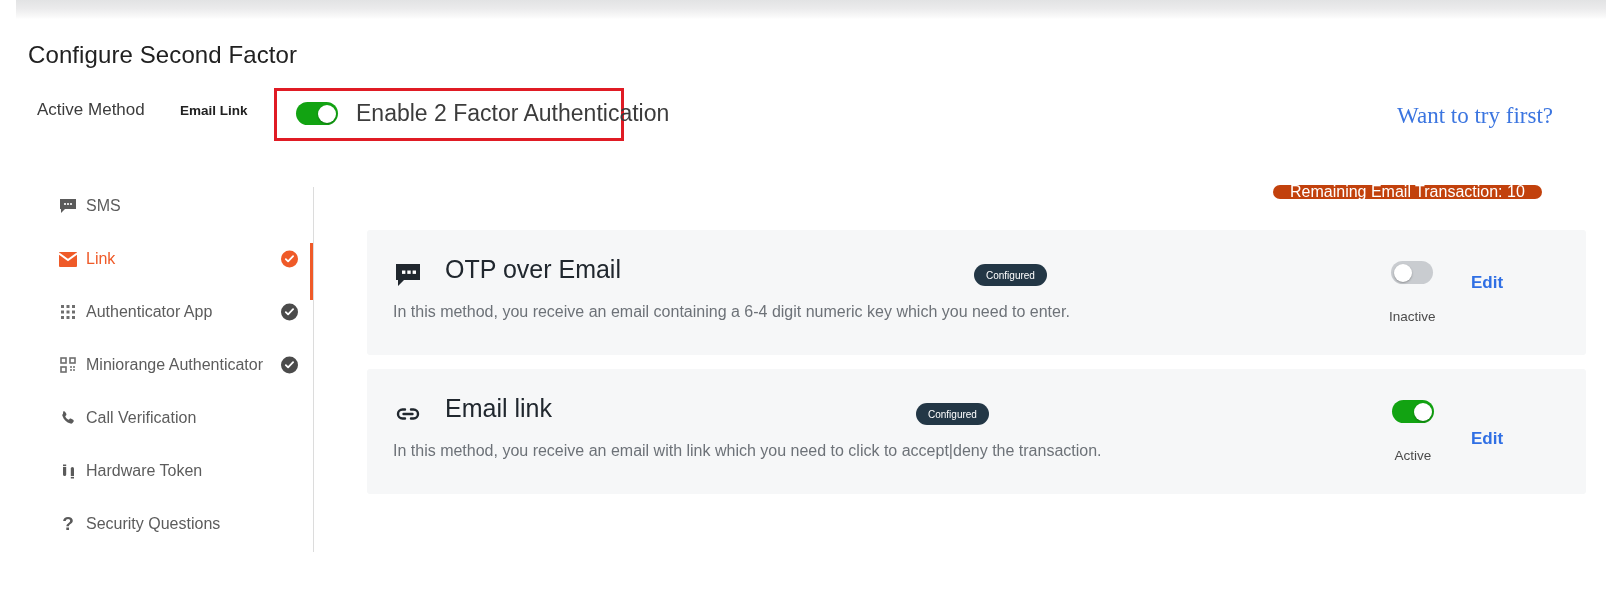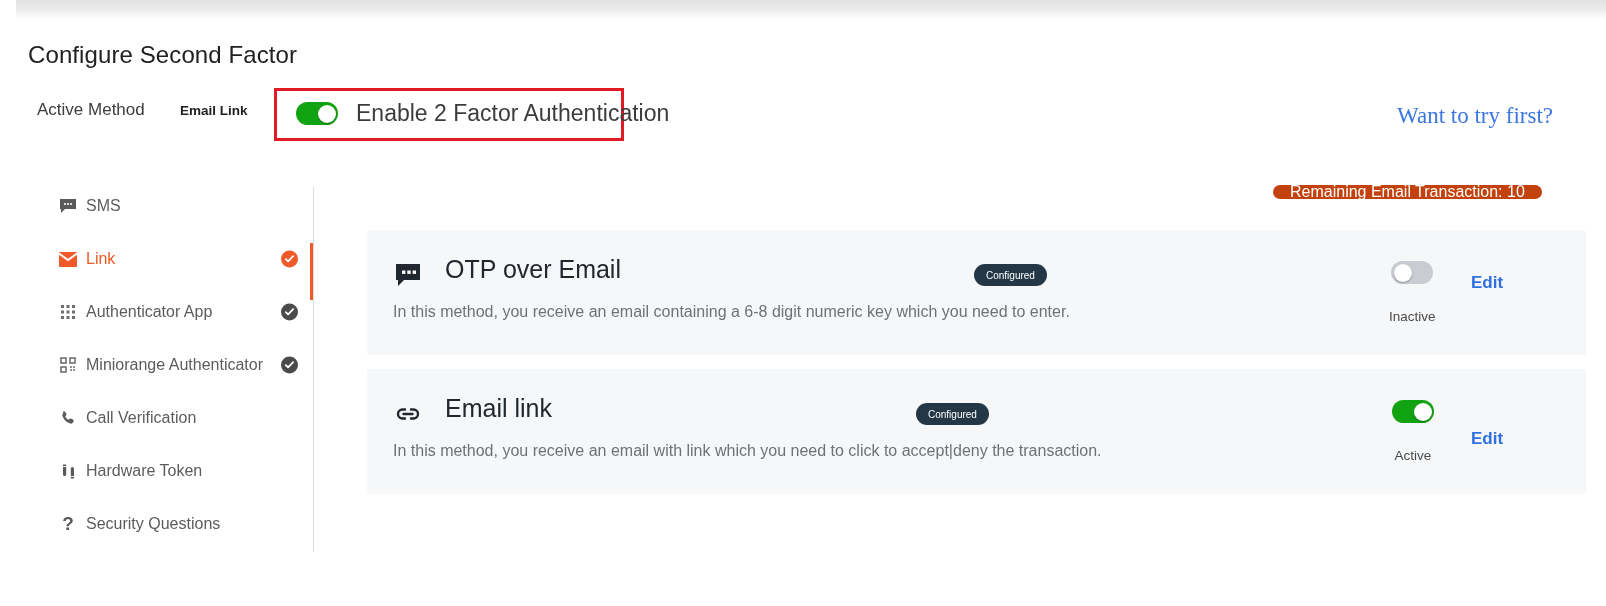--- a/index.html
+++ b/index.html
@@ -277,21 +277,21 @@
       <span class="card-ico">
         <svg width="28" height="28" viewBox="0 0 28 28">
             <path d="M2 3h24v16H10l-6 6v-6H2z" fill="#20272e"></path>
             <rect x="8" y="9.5" width="3.4" height="3.4" fill="#fff"></rect>
             <rect x="13.3" y="9.5" width="3.4" height="3.4" fill="#fff"></rect>
             <rect x="18.6" y="9.5" width="3.4" height="3.4" fill="#fff"></rect>
           </svg>
       </span>
       <div class="card-title">OTP over Email</div>
       <div class="chip c1">Configured</div>
-      <div class="card-desc">In this method, you receive an email containing a 6-8 digit numeric key which you need to enter.</div>
+      <div class="card-desc">In this method, you receive an email containing a 6-4 digit numeric key which you need to enter.</div>
       <div class="card-toggle t1">
         <div class="tgl">
           <div class="knob"></div>
         </div>
         <div class="tgl-state">Inactive</div>
       </div>
       <a class="edit-link e1" href="#">Edit</a>
     </div>
 
     <div class="card">

